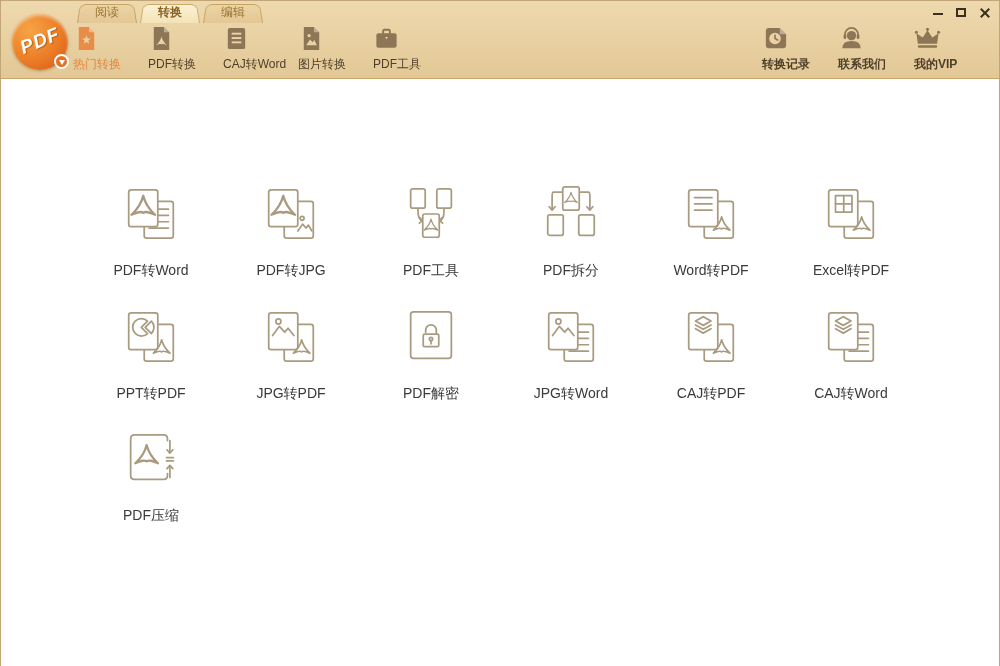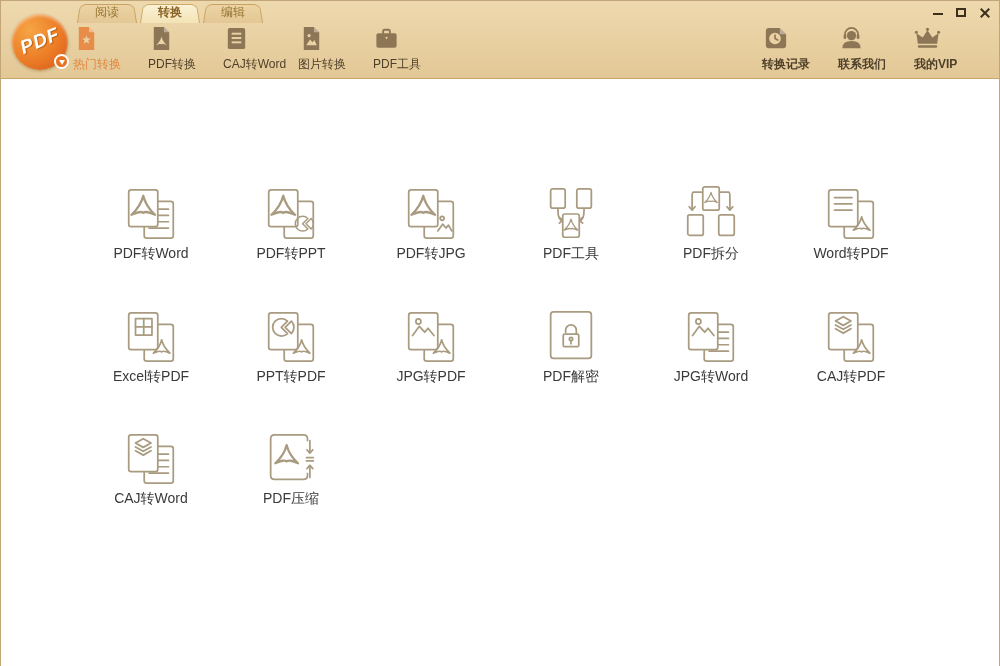--- a/index.html
+++ b/index.html
@@ -50,21 +50,21 @@
   .tool-item svg { width:27px; height:27px; }
   .tool-label { margin-top:4px; font-size:12px; color:#4e3f2a; white-space:nowrap; }
   .tool-item.active .tool-label { color:#e2873e; }
 
   
   .content { position:absolute; left:0; top:79px; width:100%; height:587px; background:#fff; }
   .grid { position:absolute; left:80px; top:103px; display:grid;
           grid-template-columns:repeat(6,140px); grid-auto-rows:122.5px; }
   .cell { display:flex; flex-direction:column; align-items:center; cursor:pointer; }
   .cell svg { width:62px; height:62px; }
-  .glabel { font-size:14px; color:#3a3a3a; white-space:nowrap; }
+  .glabel { margin-top:17px; font-size:14px; color:#3a3a3a; white-space:nowrap; }
 </style>
 </head>
 <body>
 
 <svg width="0" height="0" style="position:absolute" aria-hidden="true">
   <defs>
     <path id="tre" d="M0,-8 C-1.2,-3 -3.5,1.5 -9,6.5 C-4.5,4.5 -1.8,3.5 0,5 C1.8,3.5 4.5,4.5 9,6.5 C3.5,1.5 1.2,-3 0,-8 Z"></path>
   </defs>
 </svg>
 
@@ -196,32 +196,20 @@
         <svg viewBox="0 0 64 64" fill="none" stroke="#a99b80" stroke-width="1.8" stroke-linecap="round" stroke-linejoin="round">
           <rect x="25" y="19" width="30" height="38" rx="2.5"></rect>
           <path d="M30,27 H50 M30,33.5 H50 M30,40 H50 M30,46.5 H50"></path>
           <rect x="9" y="7" width="30" height="38" rx="2.5" fill="#fff"></rect>
           <use href="#tre" transform="translate(24,24) scale(1.35)"></use>
         </svg>
         <div class="glabel">PDF转Word</div>
       </div>
 
 
-      <div class="cell">
-        <svg viewBox="0 0 64 64" fill="none" stroke="#a99b80" stroke-width="1.8" stroke-linecap="round" stroke-linejoin="round">
-          <rect x="25" y="19" width="30" height="38" rx="2.5"></rect>
-          <rect x="9" y="7" width="30" height="38" rx="2.5" fill="#fff"></rect>
-          <use href="#tre" transform="translate(24,24) scale(1.35)"></use>
-          <g transform="translate(44,42) scale(0.85)">
-            <path d="M0,0 L6.4,-6.4 A9,9 0 1 0 6.4,6.4 Z"></path>
-            <path d="M4,0 L10.4,-6.4 A9,9 0 0 1 10.4,6.4 Z"></path>
-          </g>
-        </svg>
-        <div class="glabel">PDF转PPT</div>
-      </div>
 
       <div class="cell">
         <svg viewBox="0 0 64 64" fill="none" stroke="#a99b80" stroke-width="1.8" stroke-linecap="round" stroke-linejoin="round">
           <rect x="25" y="19" width="30" height="38" rx="2.5"></rect>
           <rect x="9" y="7" width="30" height="38" rx="2.5" fill="#fff"></rect>
           <use href="#tre" transform="translate(24,24) scale(1.35)"></use>
           <circle cx="43.5" cy="36.5" r="2"></circle>
           <path d="M39,49.5 L44,42.5 L47.5,46.5 L50,43.5 L53.5,49.5"></path>
         </svg>
         <div class="glabel">PDF转JPG</div>

